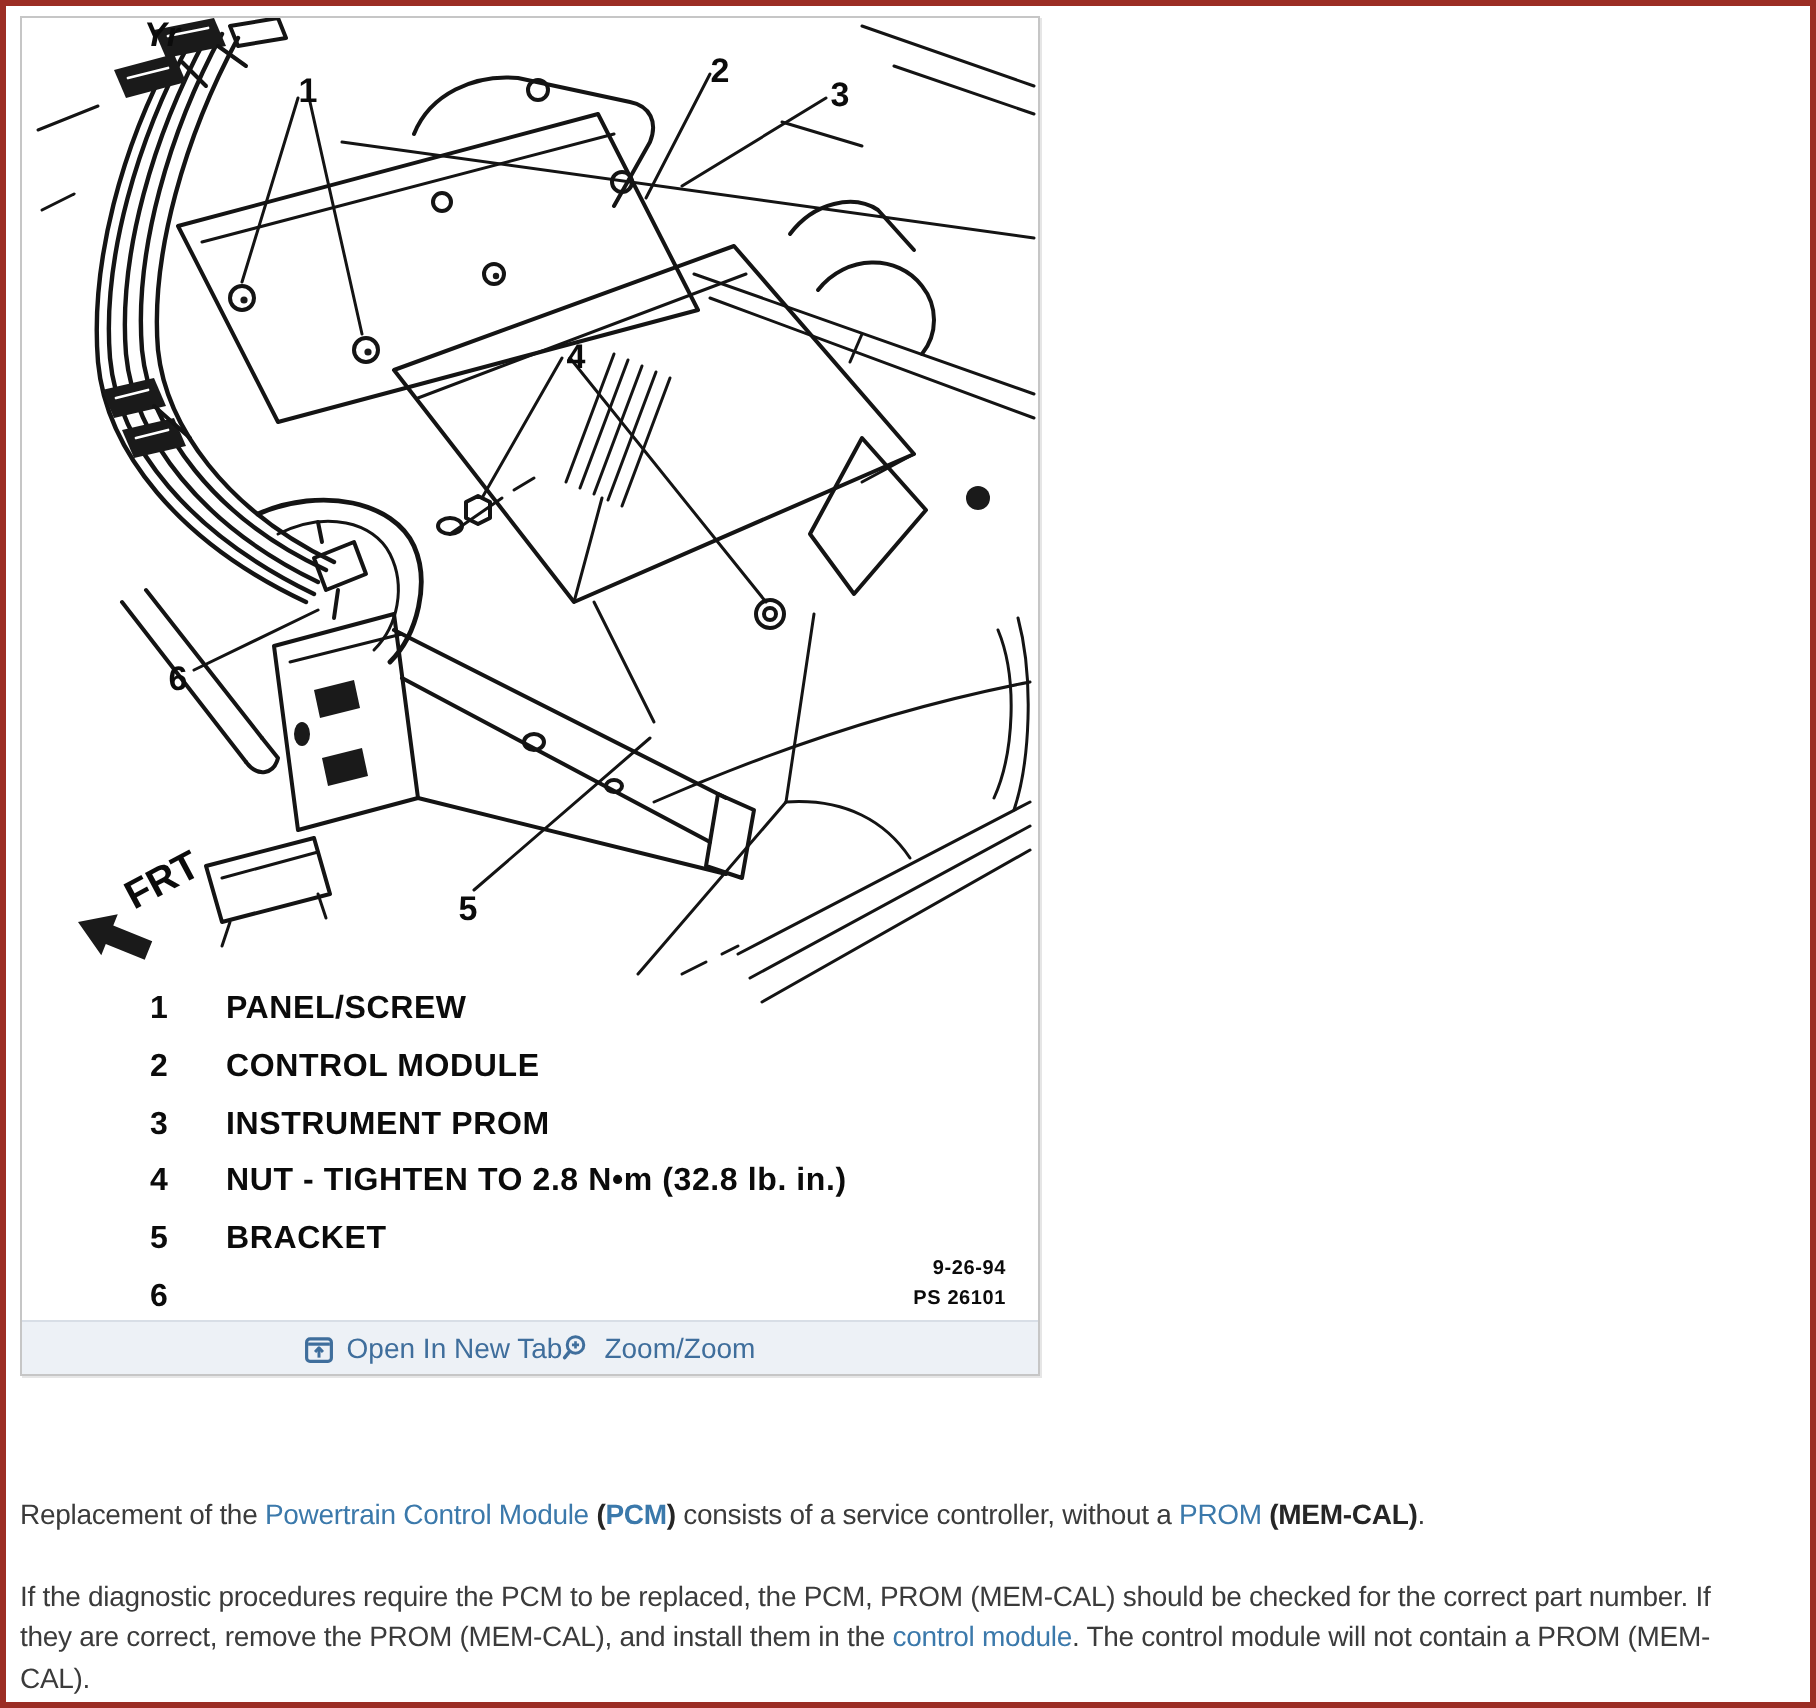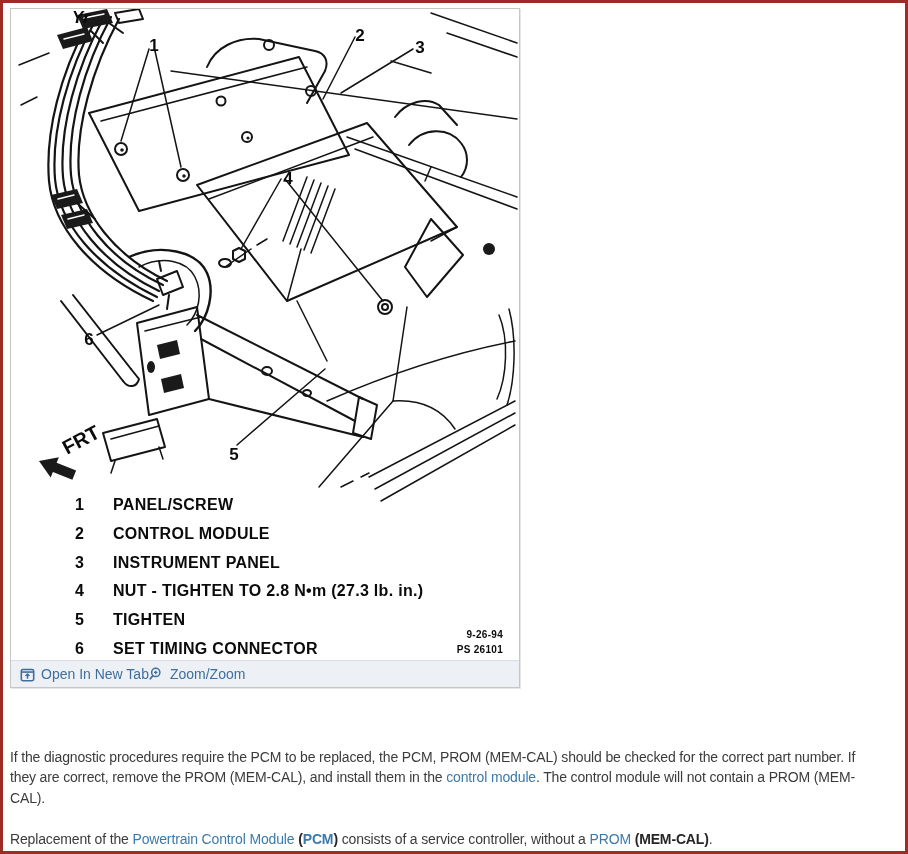--- a/index.html
+++ b/index.html
@@ -15,21 +15,21 @@
   
   .legend{position:absolute;left:64px;top:487px;color:#0b0b0b;}
   .legend-row{display:flex;align-items:baseline;height:28.8px;
               font-weight:bold;font-size:16px;letter-spacing:.3px;}
   .legend-num{width:38px;}
   
   .fig-code{position:absolute;right:16px;top:619px;text-align:right;
             font-weight:bold;font-size:10px;line-height:14.5px;color:#0b0b0b;
             letter-spacing:.3px;}
   
-  .figure-toolbar{display:flex;justify-content:flex-start;align-items:center;
+  .figure-toolbar{display:flex;justify-content:center;align-items:center;
                   height:26px;background:#edf1f6;border-top:1px solid #d8dee6;
                   padding:0 9px;color:#3f6e9c;font-size:14px;}
   .tb-btn{display:flex;align-items:center;gap:6px;cursor:pointer;color:#3f6e9c;}
   .tb-btn svg{display:block;}
   
   .content{position:absolute;left:7px;top:744px;width:874px;
            font-size:14px;line-height:20.4px;letter-spacing:-.15px;color:#3b3b3b;}
   .content p{margin:0;}
   .content p + p{margin-top:20.5px;}
   .seg-link{color:#3b79ab;cursor:pointer;text-decoration:none;}
@@ -182,33 +182,32 @@
         <div class="legend-row">
           <span class="legend-num">1</span>
           <span>PANEL/SCREW</span>
         </div>
         <div class="legend-row">
           <span class="legend-num">2</span>
           <span>CONTROL MODULE</span>
         </div>
         <div class="legend-row">
           <span class="legend-num">3</span>
-          <span>INSTRUMENT PANEL</span>
+          <span>INSTRUMENT PROM</span>
         </div>
         <div class="legend-row">
           <span class="legend-num">4</span>
-          <span>NUT - TIGHTEN TO 2.8 N•m (27.3 lb. in.)</span>
+          <span>NUT - TIGHTEN TO 2.8 N•m (32.8 lb. in.)</span>
         </div>
         <div class="legend-row">
           <span class="legend-num">5</span>
-          <span>TIGHTEN</span>
+          <span>BRACKET</span>
         </div>
         <div class="legend-row">
           <span class="legend-num">6</span>
-          <span>SET TIMING CONNECTOR</span>
         </div>
       </div>
 
       <div class="fig-code">
         <div>9-26-94</div>
         <div>PS 26101</div>
       </div>
     </div>
 
     <div class="figure-toolbar">
@@ -226,17 +225,17 @@
           <circle cx="7.2" cy="5.8" r="4.4" fill="none" stroke="#3f6e9c" stroke-width="1.6"></circle>
           <path d="M7.2 3.9 V7.7 M5.3 5.8 H9.1" stroke="#3f6e9c" stroke-width="1.4" fill="none"></path>
           <path d="M4 9.4 L1.4 12.6" stroke="#3f6e9c" stroke-width="1.9" fill="none" stroke-linecap="round"></path>
         </svg>
         <span>Zoom/Zoom</span>
       </span>
     </div>
   </div>
 
   <div class="content">
+    <p><span>Replacement of the </span><a class="seg-link">Powertrain Control Module</a><span> </span><span class="seg-bold">(</span><a class="seg-linkbold">PCM</a><span class="seg-bold">)</span><span> consists of a service controller, without a </span><a class="seg-link">PROM</a><span> </span><span class="seg-bold">(MEM-CAL)</span><span>.</span></p>
     <p><span>If the diagnostic procedures require the PCM to be replaced, the PCM, PROM (MEM-CAL) should be checked for the correct part number. If they are correct, remove the PROM (MEM-CAL), and install them in the </span><a class="seg-link">control module</a><span>. The control module will not contain a PROM (MEM-CAL).</span></p>
-    <p><span>Replacement of the </span><a class="seg-link">Powertrain Control Module</a><span> </span><span class="seg-bold">(</span><a class="seg-linkbold">PCM</a><span class="seg-bold">)</span><span> consists of a service controller, without a </span><a class="seg-link">PROM</a><span> </span><span class="seg-bold">(MEM-CAL)</span><span>.</span></p>
   </div>
 
 </div>
 
 </body></html>

